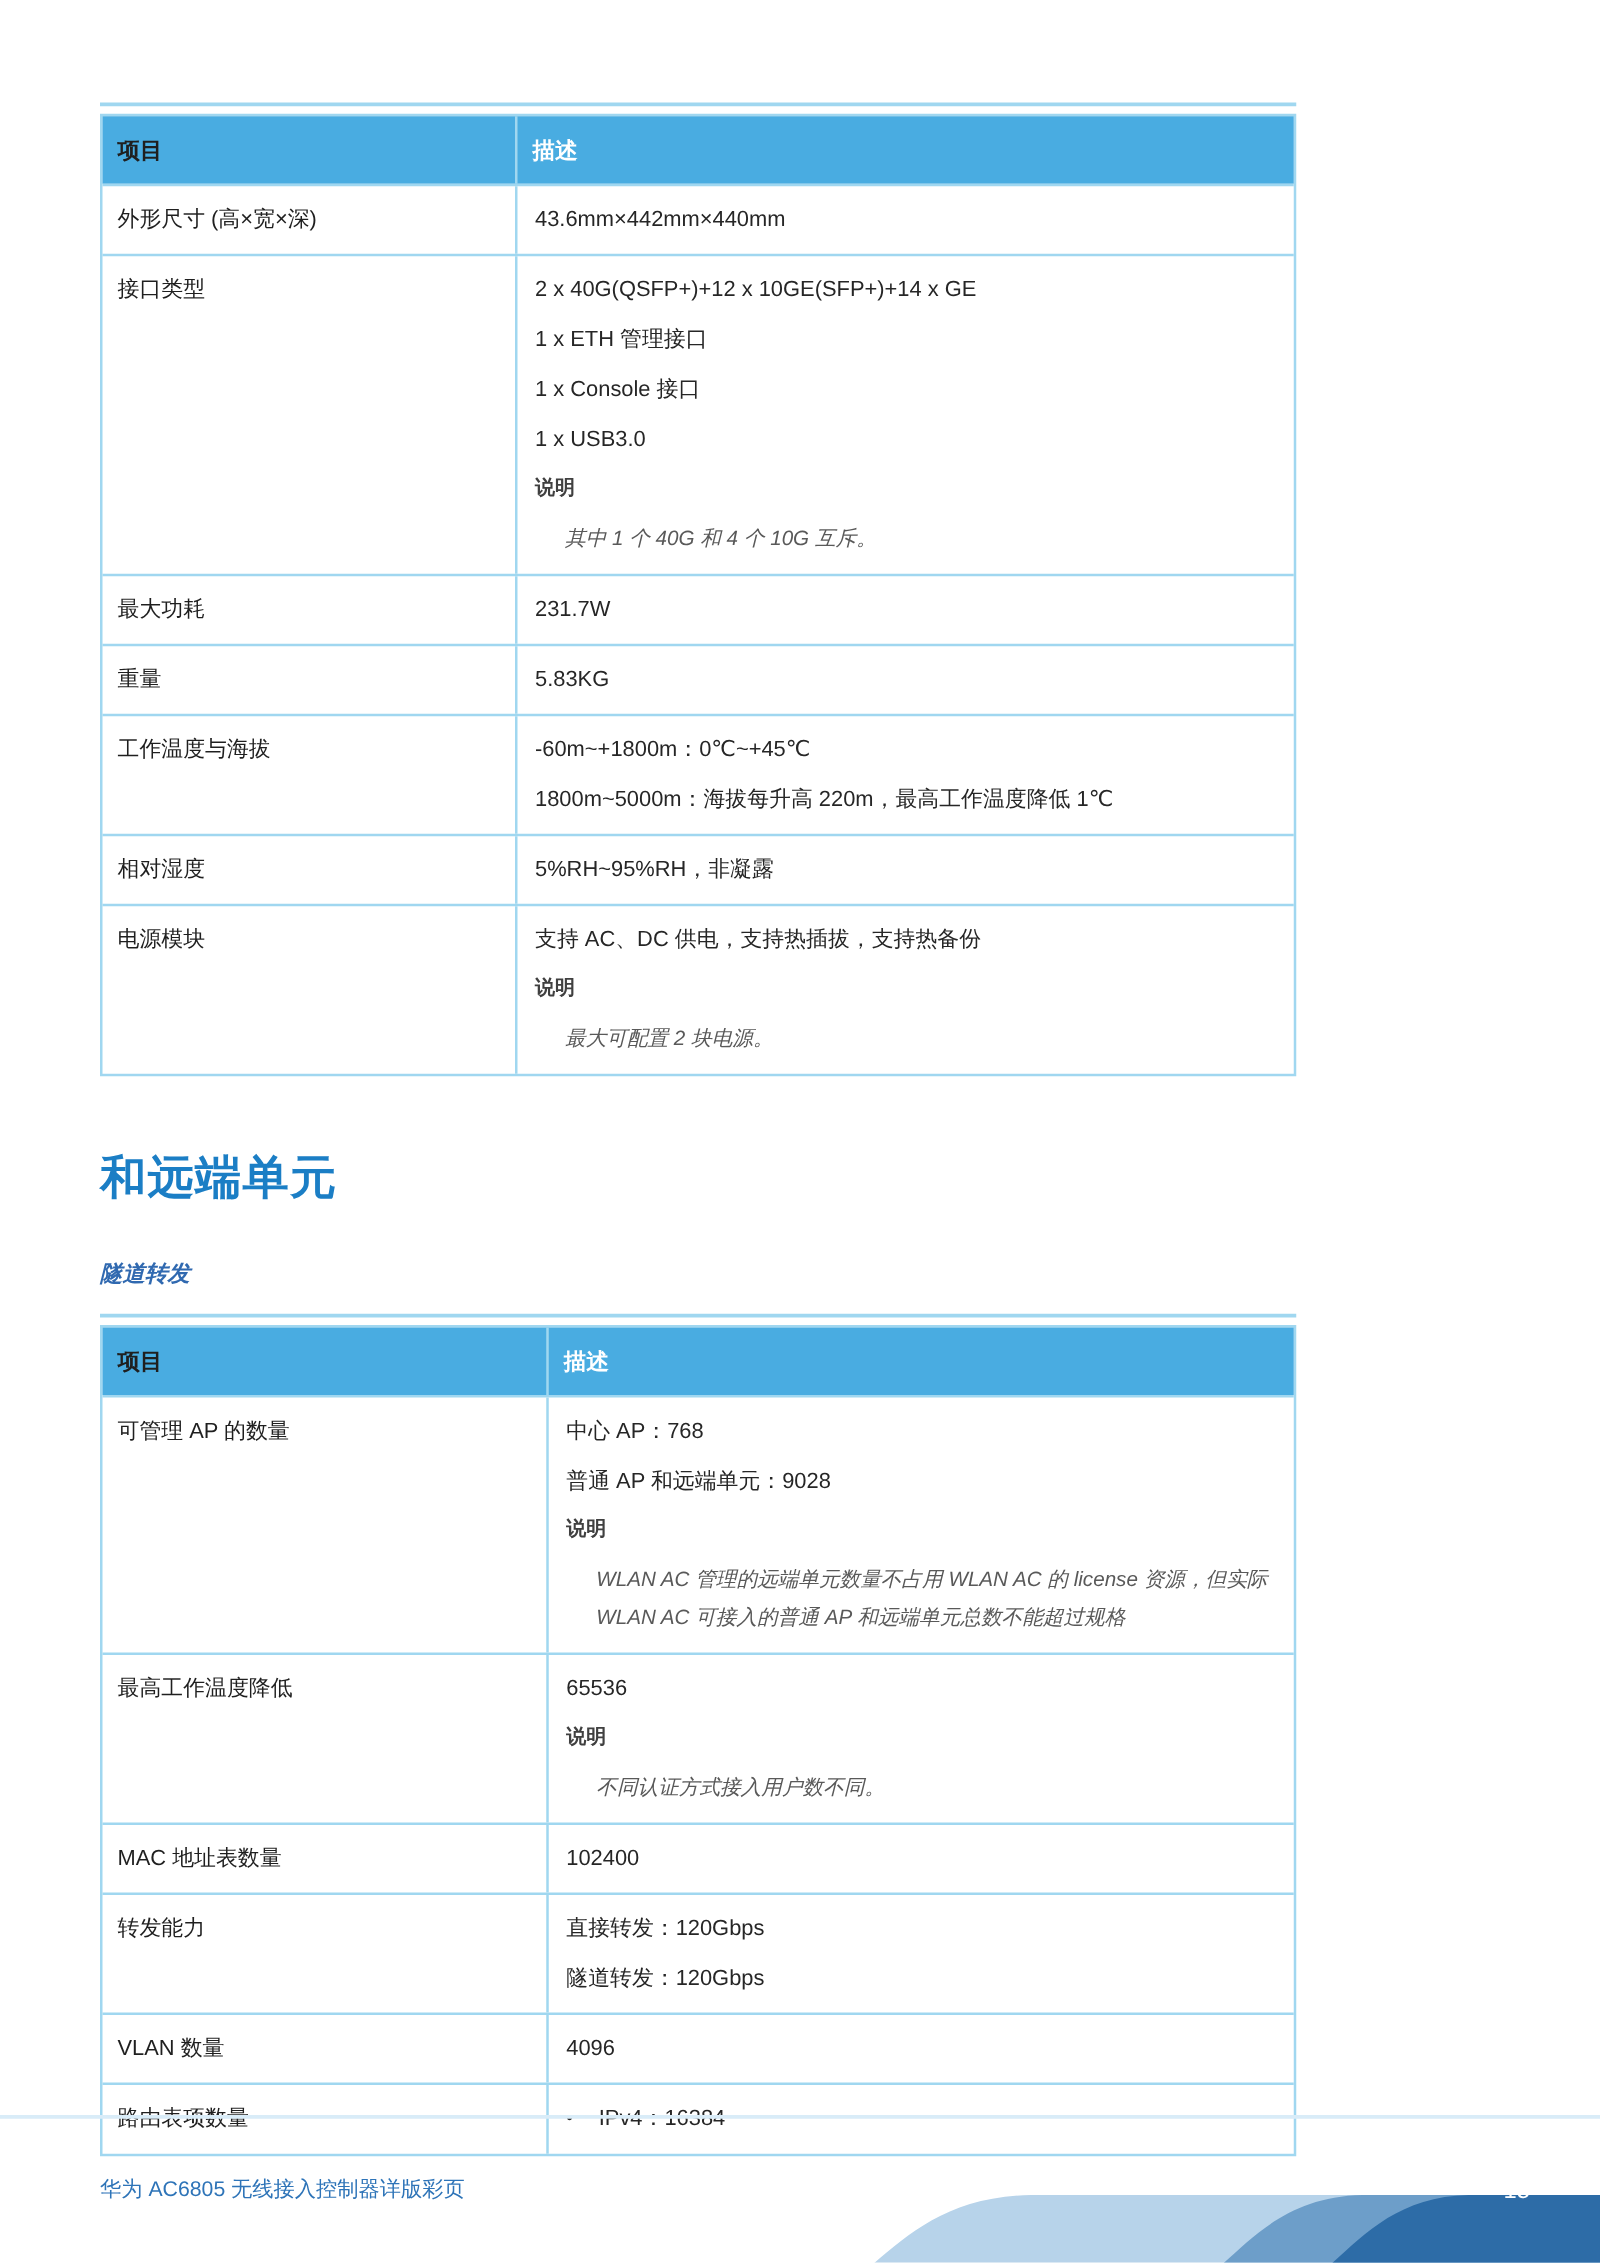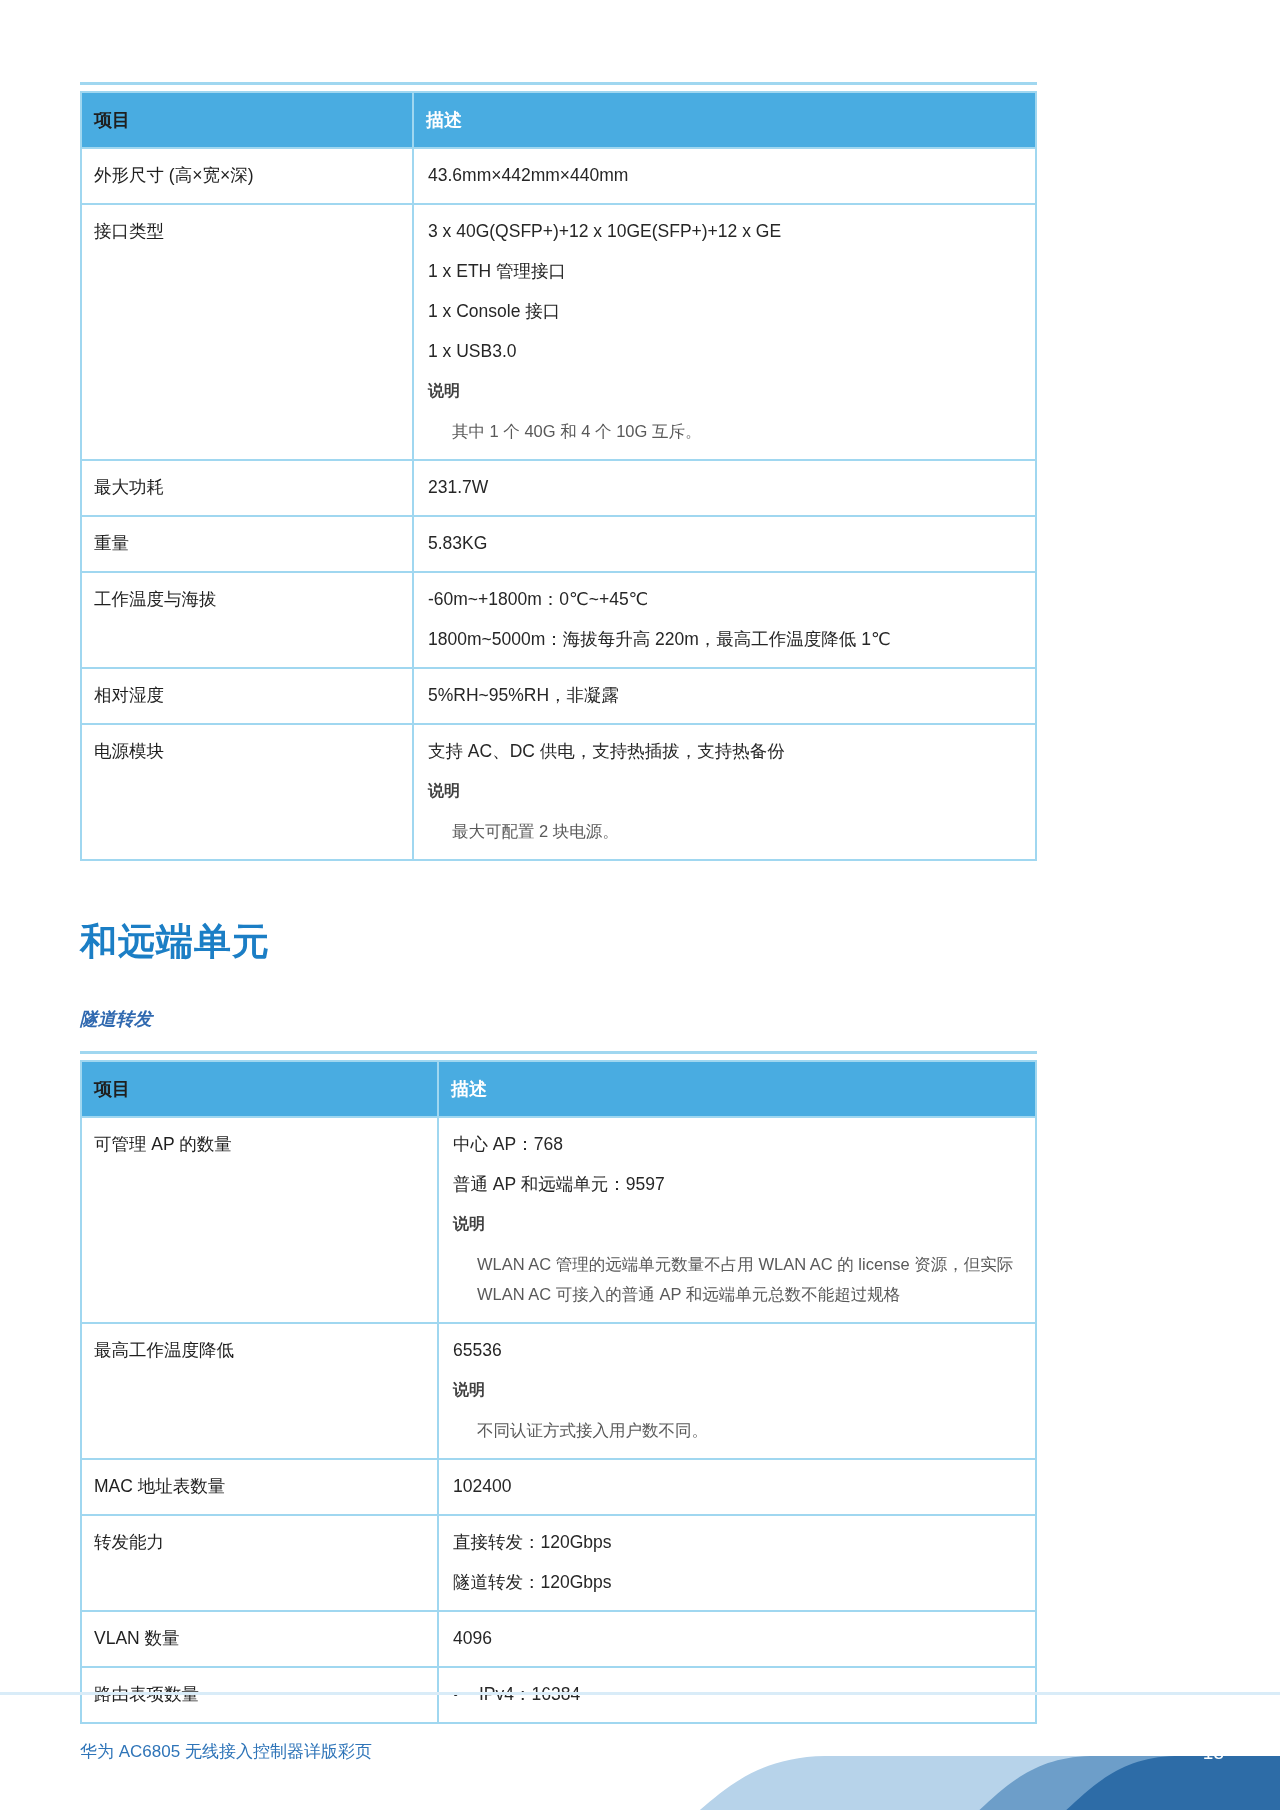--- a/index.html
+++ b/index.html
@@ -26,21 +26,21 @@
   .thead .hcell{padding:16px 12px;font-size:18px;line-height:22px;}
   .trow{display:flex;border-top:2px solid var(--border);}
   .col-item{flex:0 0 var(--c1w);border-right:2px solid var(--border);
     padding:15px 12px;font-size:17.5px;line-height:22px;color:#1f1f1f;box-sizing:border-box;}
   .col-desc{flex:1;padding:15px 14px;box-sizing:border-box;}
   .t-basic{--c1w:332px;}
   .t-perf{--c1w:357px;}
   .ln{font-size:17.5px;color:#262626;line-height:22px;margin:0 0 18px 0;}
   .col-desc .ln:last-child{margin-bottom:2px;}
   .ln.note{font-size:16px;font-weight:bold;color:#404040;}
-  .ln.noteText{color:#595959;font-size:16.5px;padding-left:24px;}
+  .ln.noteText{font-style:italic;color:#595959;font-size:16.5px;padding-left:24px;}
   .ln.noteText + .ln.noteText{margin-top:-10px;}
   .ln.bullet::before{content:"•";display:inline-block;width:26px;font-size:15px;vertical-align:1px;}
   .section-title{margin-top:60px;font-size:37px;line-height:42px;font-weight:bold;
     color:var(--title);letter-spacing:1px;}
   .subsection{margin-top:44px;margin-bottom:20px;font-size:18px;font-weight:bold;
     font-style:italic;color:var(--subtitle);}
   .footer{position:absolute;left:0;top:1692px;width:1280px;height:152px;}
   .footer-rule{position:absolute;left:0;top:0;width:1280px;height:3px;background:#d9ecf8;}
   .doc-title{position:absolute;left:80px;top:48px;font-size:17px;color:var(--footer-text);}
   .wave{position:absolute;right:0;bottom:0;width:660px;height:92px;}
@@ -59,21 +59,21 @@
       </div>
       <div class="trow">
         <div class="col-item">外形尺寸 (高×宽×深)</div>
         <div class="col-desc">
           <div class="ln ">43.6mm×442mm×440mm</div>
         </div>
       </div>
       <div class="trow">
         <div class="col-item">接口类型</div>
         <div class="col-desc">
-          <div class="ln ">3 x 40G(QSFP+)+12 x 10GE(SFP+)+12 x GE</div>
+          <div class="ln ">2 x 40G(QSFP+)+12 x 10GE(SFP+)+14 x GE</div>
           <div class="ln ">1 x ETH 管理接口</div>
           <div class="ln ">1 x Console 接口</div>
           <div class="ln ">1 x USB3.0</div>
           <div class="ln note">说明</div>
           <div class="ln noteText">其中 1 个 40G 和 4 个 10G 互斥。</div>
         </div>
       </div>
       <div class="trow">
         <div class="col-item">最大功耗</div>
         <div class="col-desc">
@@ -116,21 +116,21 @@
   <div class="table-toprule"></div>
   <div class="spec-table t-perf">
       <div class="thead">
         <div class="hcell col-item">项目</div>
         <div class="hcell col-desc">描述</div>
       </div>
       <div class="trow">
         <div class="col-item">可管理 AP 的数量</div>
         <div class="col-desc">
           <div class="ln ">中心 AP：768</div>
-          <div class="ln ">普通 AP 和远端单元：9597</div>
+          <div class="ln ">普通 AP 和远端单元：9028</div>
           <div class="ln note">说明</div>
           <div class="ln noteText">WLAN AC 管理的远端单元数量不占用 WLAN AC 的 license 资源，但实际</div>
           <div class="ln noteText">WLAN AC 可接入的普通 AP 和远端单元总数不能超过规格</div>
         </div>
       </div>
       <div class="trow">
         <div class="col-item">最高工作温度降低</div>
         <div class="col-desc">
           <div class="ln ">65536</div>
           <div class="ln note">说明</div>

